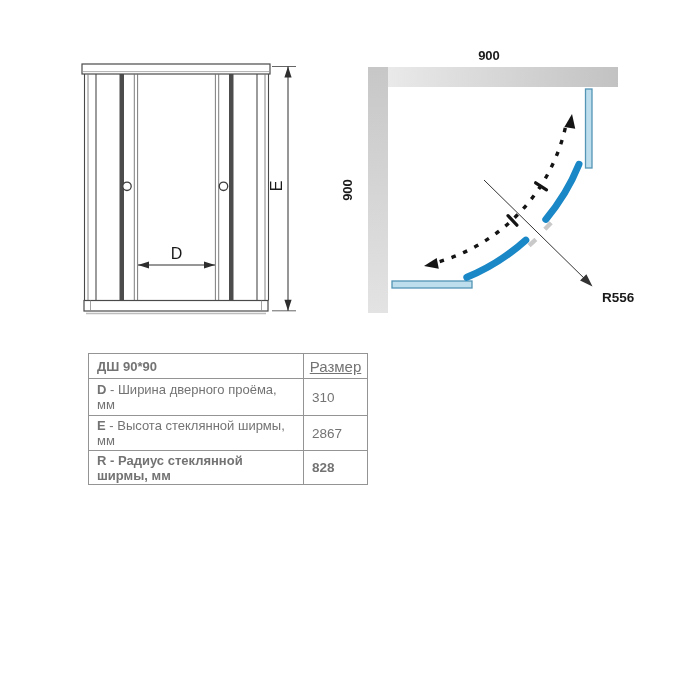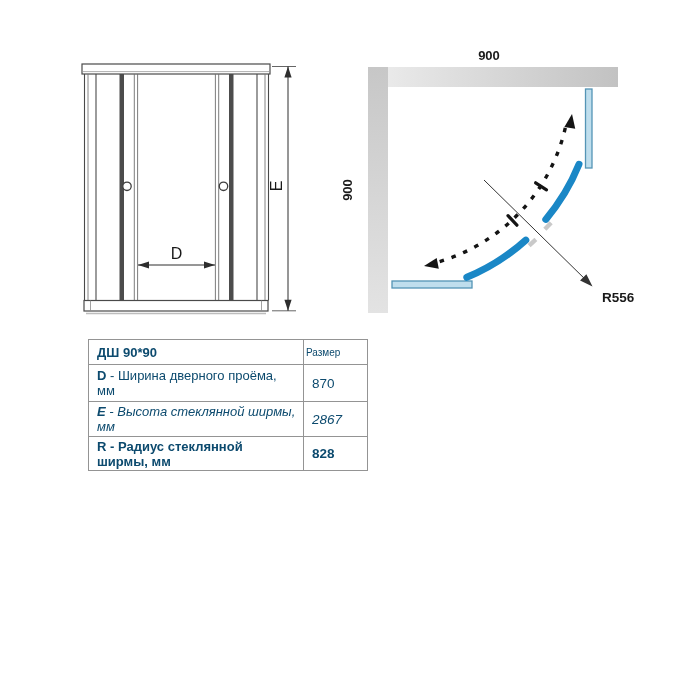--- a/index.html
+++ b/index.html
@@ -5,35 +5,35 @@
   html,body{margin:0;padding:0;}
   body{
     width:700px;height:700px;background:#ffffff;position:relative;overflow:hidden;
     font-family:"Liberation Sans", sans-serif;color:#1a1a1a;
   }
   .page{position:absolute;inset:0;background:#ffffff;}
   .drawing{position:absolute;left:0;top:0;width:700px;height:330px;}
 
   
   table.spec{
-    position:absolute;left:88px;top:339px;width:279px;
+    position:absolute;left:88px;top:353px;width:279px;
     border-collapse:collapse;table-layout:fixed;
-    font-size:13px;color:#0c4a6e;
+    font-size:13px;color:#737373;
   }
   table.spec td,table.spec th{
     border:1px solid #949494;vertical-align:middle;
     padding:0 6px 0 8px;text-align:left;font-weight:normal;
   }
   table.spec col.c1{width:215px;}
   table.spec col.c2{width:64px;}
   tr.hdr{height:25px;}
   tr.hdr .model{font-weight:bold;font-size:13px;}
-  tr.hdr .sizecol{font-size:10px;padding:0 2px;}
+  tr.hdr .sizecol{text-align:center;font-size:15px;padding:0 2px;text-decoration:underline;}
   tr.row-d{height:37px;}
-  tr.row-e{height:35px;font-style:italic;}
+  tr.row-e{height:35px;}
   tr.row-r{height:34px;}
   td.val{text-align:center;font-size:13.5px;padding:0 2px;}
   .pkey{font-weight:bold;}
   tr.bold-row td{font-weight:bold;margin-left:28px;}
   svg text{fill:#1a1a1a;}
 </style>
 </head>
 <body>
 
 <div class="page">
@@ -139,21 +139,21 @@
         <col class="c1">
         <col class="c2">
       </colgroup>
     <tbody>
       <tr class="hdr">
         <th class="model">ДШ 90*90</th>
         <th class="sizecol">Размер</th>
       </tr>
       <tr class="row-d">
         <td><span class="pkey">D</span> <span>- Ширина дверного проёма, мм</span></td>
-        <td class="val">870</td>
+        <td class="val">310</td>
       </tr>
       <tr class="row-e">
         <td><span class="pkey">E</span> <span>- Высота стеклянной ширмы, мм</span></td>
         <td class="val">2867</td>
       </tr>
       <tr class="row-r bold-row">
         <td><span class="pkey">R</span> <span>- Радиус стеклянной ширмы, мм</span></td>
         <td class="val">828</td>
       </tr>
     </tbody>

